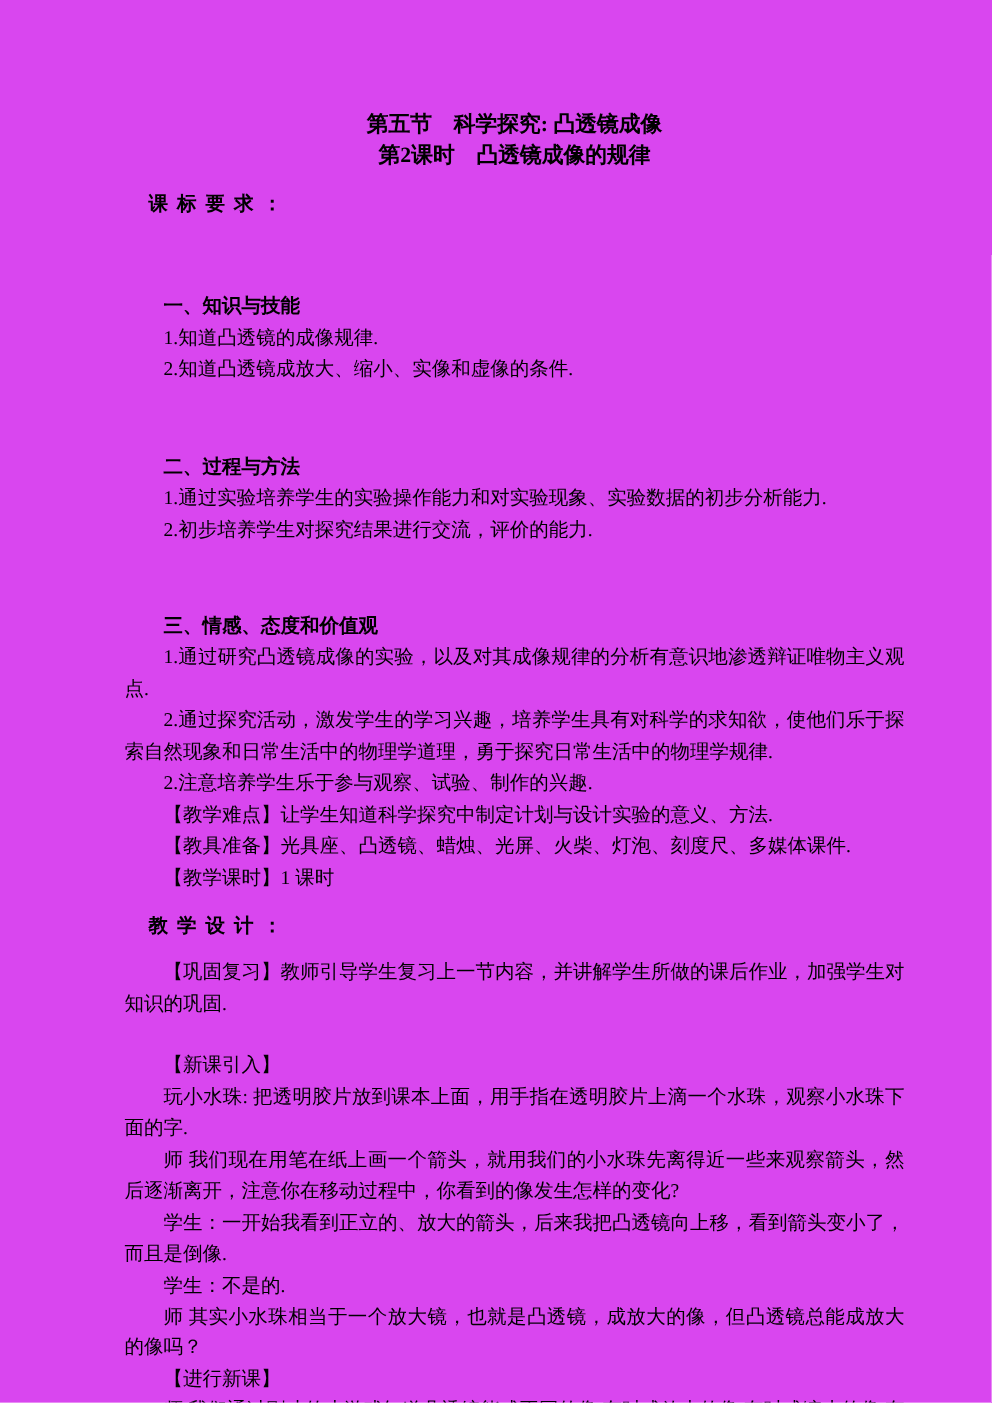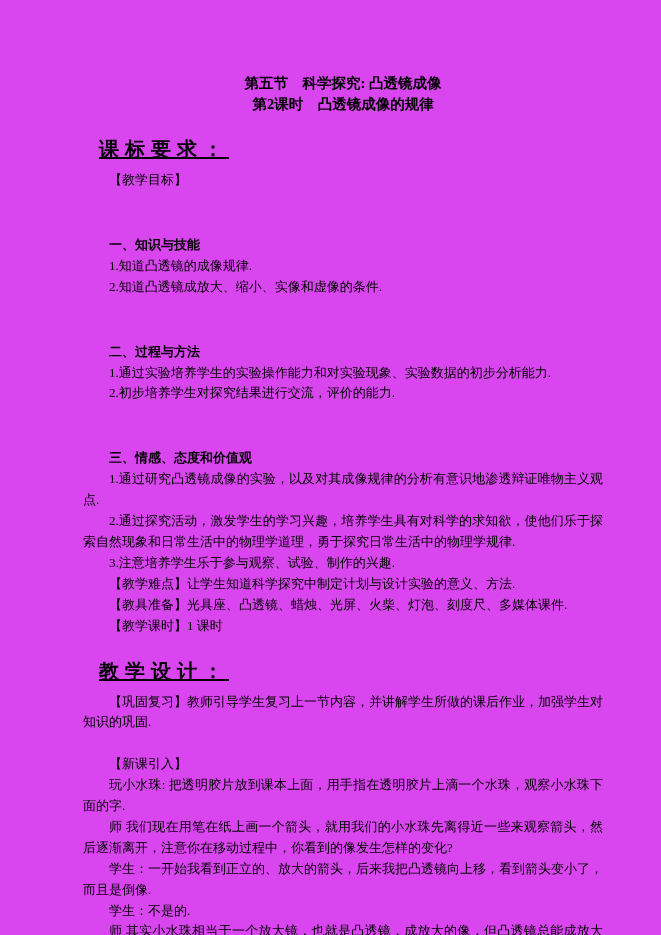--- a/index.html
+++ b/index.html
@@ -22,26 +22,25 @@
     background: #d946ef;
   }
   .title-line {
     margin: 0;
     text-align: center;
     font-size: 14.5px;
     line-height: 21px;
     font-weight: bold;
   }
   .big-heading {
-    margin: 20px 0 7px 16px;
-    font-size: 20px;
+    margin: 7px 0 7px 16px;
+    font-size: 13px;
     line-height: 28px;
     font-weight: bold;
     letter-spacing: 6px;
-    text-decoration: underline;
   }
   .para {
     margin: 0;
     font-size: 13px;
     line-height: 20.9px;
     text-indent: 2em;
     text-align: justify;
     word-break: break-all;
   }
   .para.bold {
@@ -55,34 +54,33 @@
 </head>
 <body>
 
 <div class="page">
 
   <p class="title-line">第五节　科学探究: 凸透镜成像</p>
   <p class="title-line">第2课时　凸透镜成像的规律</p>
 
   <div class="big-heading">课标要求：</div>
 
-  <p class="para">【教学目标】</p>
 
   <p class="para bold">一、知识与技能</p>
   <p class="para">1.知道凸透镜的成像规律.</p>
   <p class="para">2.知道凸透镜成放大、缩小、实像和虚像的条件.</p>
 
   <p class="para bold">二、过程与方法</p>
   <p class="para">1.通过实验培养学生的实验操作能力和对实验现象、实验数据的初步分析能力.</p>
   <p class="para">2.初步培养学生对探究结果进行交流，评价的能力.</p>
 
   <p class="para bold">三、情感、态度和价值观</p>
   <p class="para">1.通过研究凸透镜成像的实验，以及对其成像规律的分析有意识地渗透辩证唯物主义观点.</p>
   <p class="para">2.通过探究活动，激发学生的学习兴趣，培养学生具有对科学的求知欲，使他们乐于探索自然现象和日常生活中的物理学道理，勇于探究日常生活中的物理学规律.</p>
-  <p class="para">3.注意培养学生乐于参与观察、试验、制作的兴趣.</p>
+  <p class="para">2.注意培养学生乐于参与观察、试验、制作的兴趣.</p>
 
   <p class="para">【教学难点】让学生知道科学探究中制定计划与设计实验的意义、方法.</p>
   <p class="para">【教具准备】光具座、凸透镜、蜡烛、光屏、火柴、灯泡、刻度尺、多媒体课件.</p>
   <p class="para">【教学课时】1 课时</p>
 
   <div class="big-heading">教学设计：</div>
 
   <p class="para">【巩固复习】教师引导学生复习上一节内容，并讲解学生所做的课后作业，加强学生对知识的巩固.</p>
 
   <div class="gap-line"></div>

